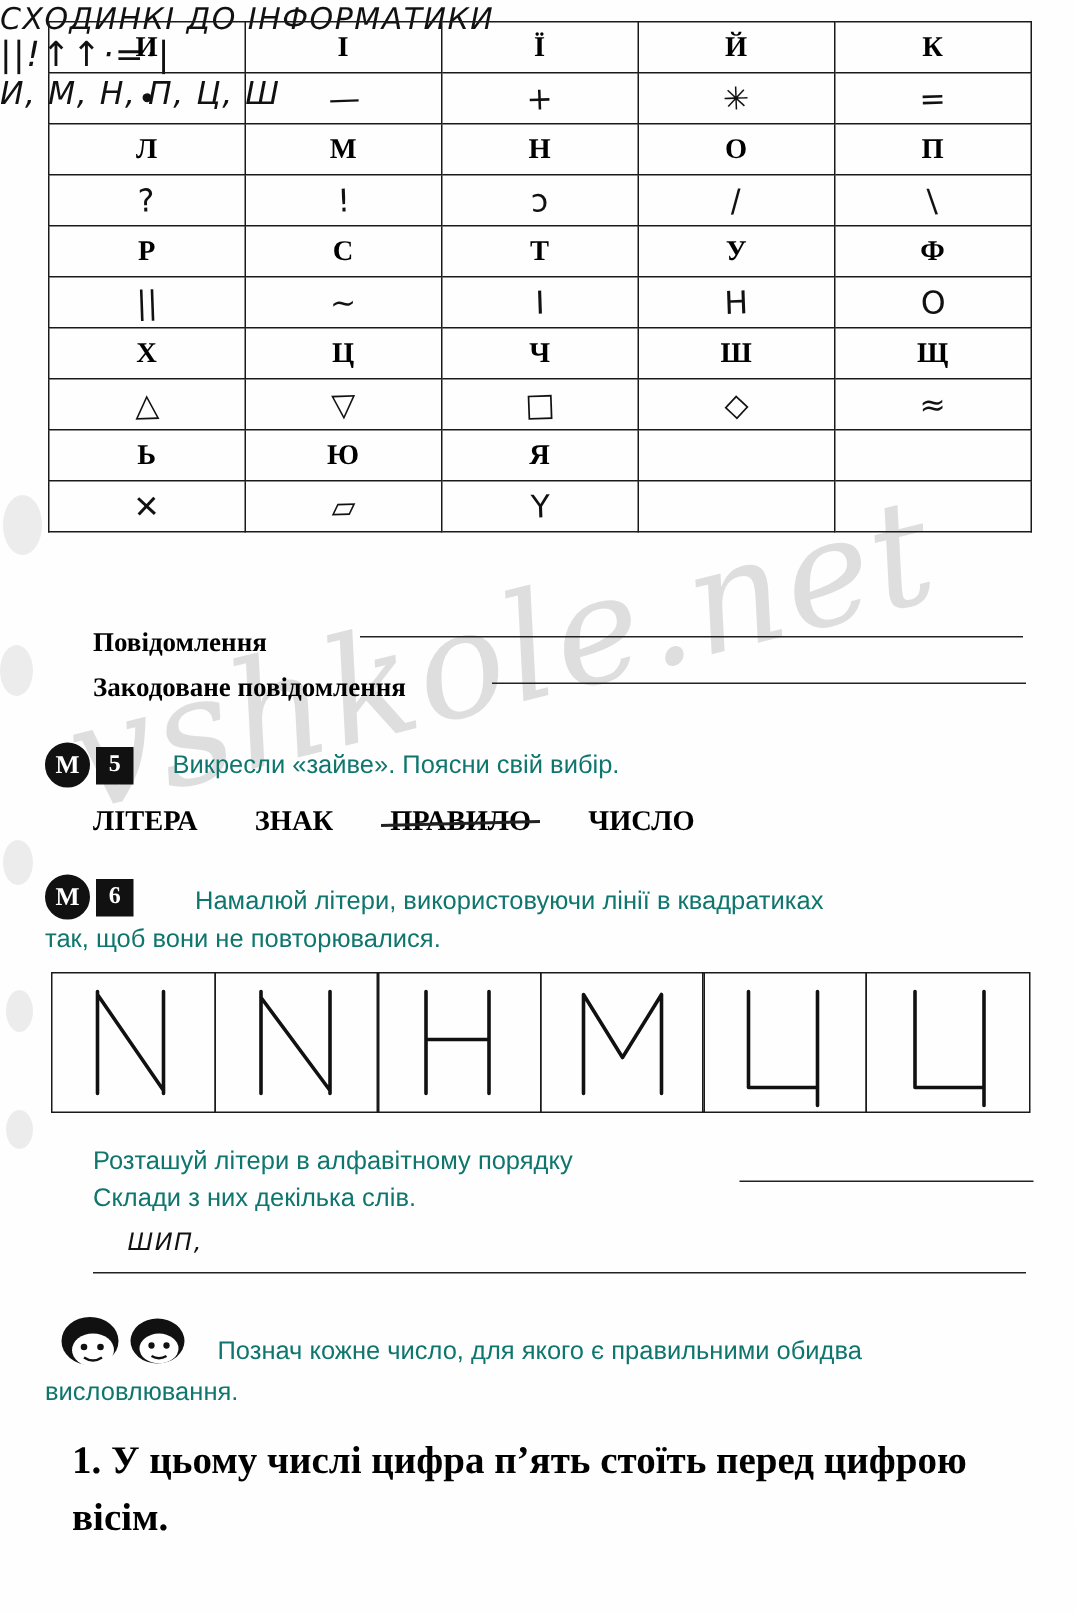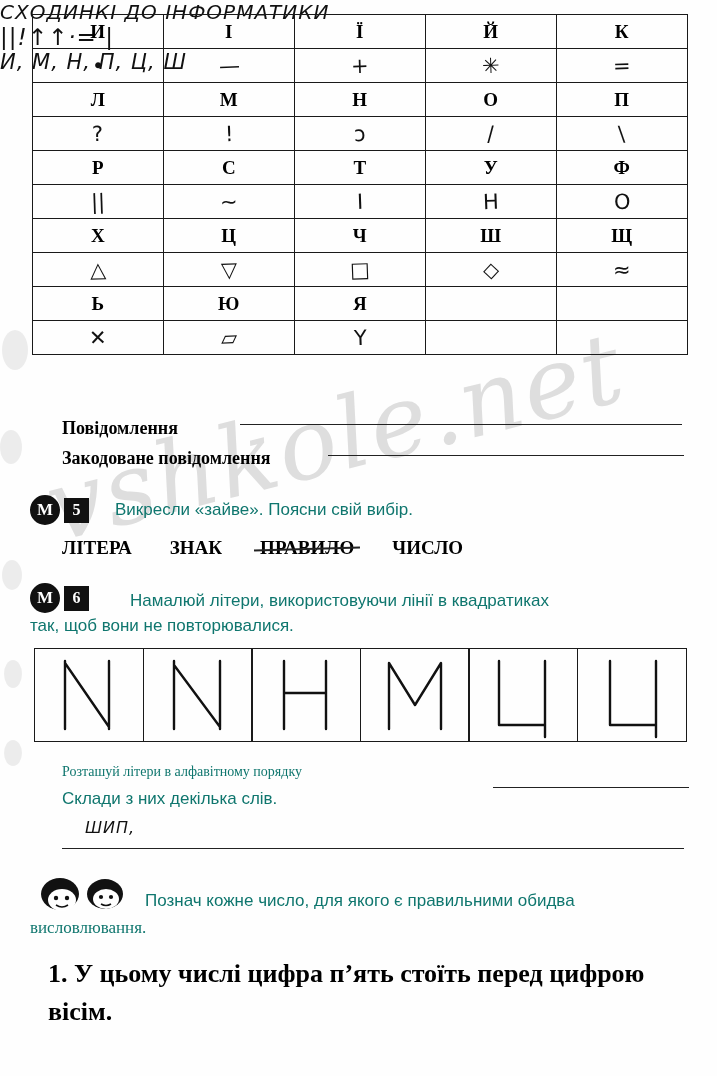--- a/index.html
+++ b/index.html
@@ -175,21 +175,21 @@
   .grid-cell {
     width: 108px;
     height: 92px;
     border: 1.5px solid #1a1a1a;
     margin-right: -1.5px;
     position: relative;
   }
   .grid-cell svg { display: block; }
 
   
-  #alpha-label { left: 62px; top: 764px; font-family: Liberation Serif, serif; font-size: 14px;}
+  #alpha-label { left: 62px; top: 764px; font-family: Liberation Sans, sans-serif; font-size: 17px;}
   #alpha-hand {
     left: 500px; top: 758px;
     font-size: 21px;
     white-space: nowrap;
   }
   #alpha-underline {
     position: absolute;
     left: 493px; top: 787px;
     width: 196px;
     border-bottom: 1.5px solid #222;
@@ -209,21 +209,21 @@
   }
 
   
   #duo-badge {
     position: absolute;
     left: 30px; top: 876px;
     width: 110px; height: 40px;
   }
 
   #task7-text { left: 145px; top: 891px; width: 560px; font-family: "Liberation Sans", sans-serif; font-size: 17px;}
-  #task7-text2 { left: 30px; top: 918px; width: 660px; font-family: Liberation Serif, serif; font-size: 17px;}
+  #task7-text2 { left: 30px; top: 918px; width: 660px; font-family: Liberation Sans, sans-serif; font-size: 17px;}
 
   #statement1 {
     position: absolute;
     left: 48px; top: 955px;
     width: 650px;
     font-family: "Liberation Serif", serif;
     font-size: 26px;
     font-weight: bold;
     line-height: 1.45;
   }

